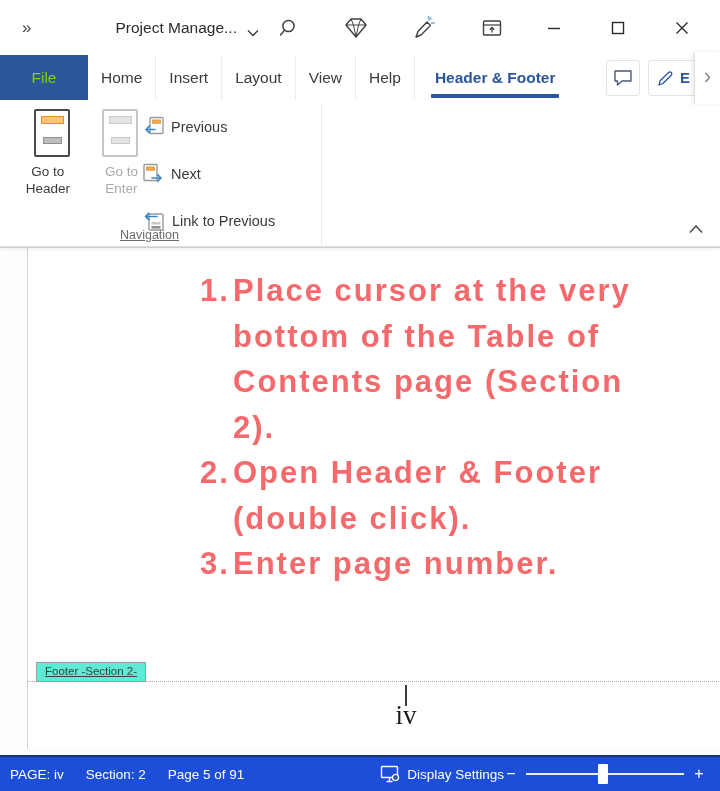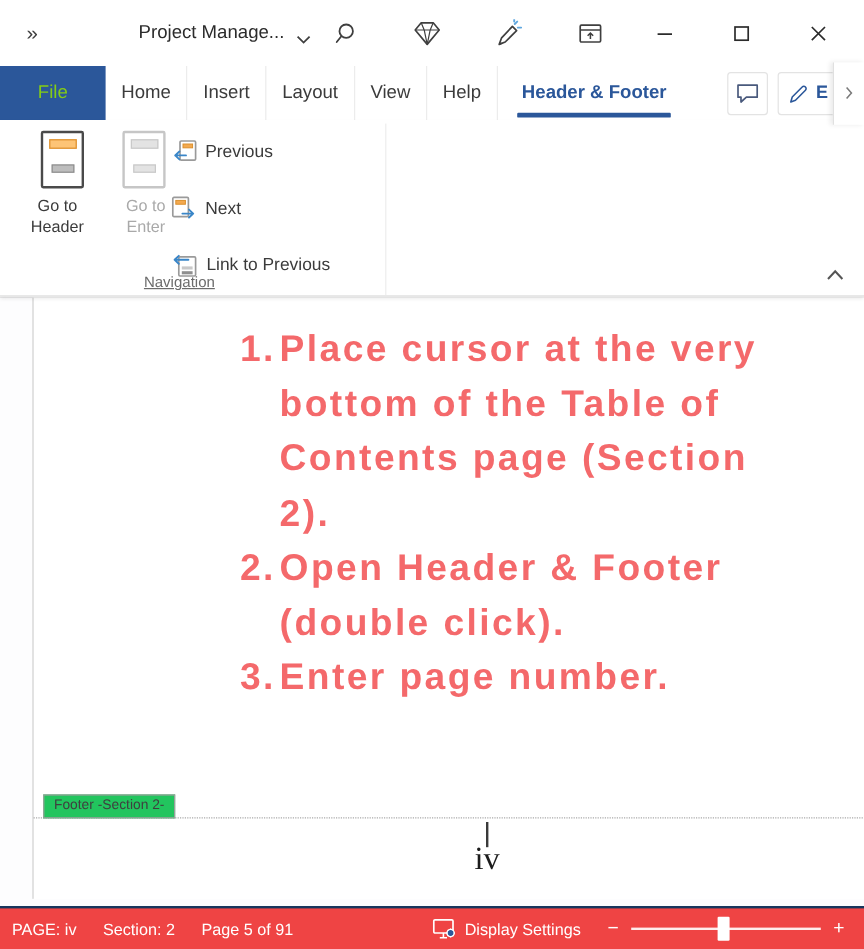--- a/index.html
+++ b/index.html
@@ -64,34 +64,34 @@
   
   .document { height:508px; position:relative; background:#fdfdfe; border-top:1px solid #dcdcdc; }
   .page { position:absolute; left:27px; top:0; right:0; bottom:6px; background:#fff;
           border-left:1px solid #cfcfcf; }
   .steps { position:absolute; left:172px; top:20px; width:462px;
            color:#f4696b; font-weight:700; font-size:31px; line-height:45.5px; letter-spacing:2px; }
   .step { display:flex; }
   .step-num { width:33px; flex:0 0 33px; }
   .step-text { flex:1; }
   .footer-tag { position:absolute; left:8px; top:414px; height:20px; padding:2px 8px 0 8px;
-                background:#22c55e; border:1px solid #9d9d9d; font-size:11.5px; color:#3f3f3f;
-                z-index:2; }
+                background:#5eead4; border:1px solid #9d9d9d; font-size:11.5px; color:#3f3f3f;
+                z-index:2;text-decoration:underline; }
   .footer-line { position:absolute; left:0; right:-1px; top:433px; border-top:1.5px dotted #a9a9a9; }
   .caret { position:absolute; left:377px; top:437px; width:1.6px; height:21px; background:#3a3a3a; }
   .page-num { position:absolute; left:352px; top:452px; width:52px; text-align:center;
               font-family:"Liberation Serif", serif; font-size:27px; color:#1c1c1c; }
 
   
-  .statusbar { height:36px; background:#ef4444; border-top:2px solid #17365d;
+  .statusbar { height:36px; background:#1d4ed8; border-top:2px solid #17365d;
                display:flex; align-items:center; color:#fff; font-size:13.5px;
                padding:0 14px 0 10px; }
   .sb-item { margin-right:22px; white-space:nowrap; }
   .sb-right { margin-left:auto; display:flex; align-items:center; }
-  .display-settings { display:flex; align-items:center; gap:6px; margin-right:20px; }
+  .display-settings { display:flex; align-items:center; gap:6px; }
   .zoom-group { display:flex; align-items:center; gap:8px; }
   .zoom-sign { font-size:16px; width:14px; text-align:center; }
   .zoom-track { position:relative; width:158px; height:20px; display:flex; align-items:center; }
   .zoom-track::before { content:""; position:absolute; left:0; right:0; top:9px; height:2px;
                         background:rgba(255,255,255,.9); }
   .zoom-handle { position:absolute; left:72px; top:0; width:10px; height:20px; background:#fff;
                  border-radius:1px; }
 
   svg { display:block; }
 </style>

